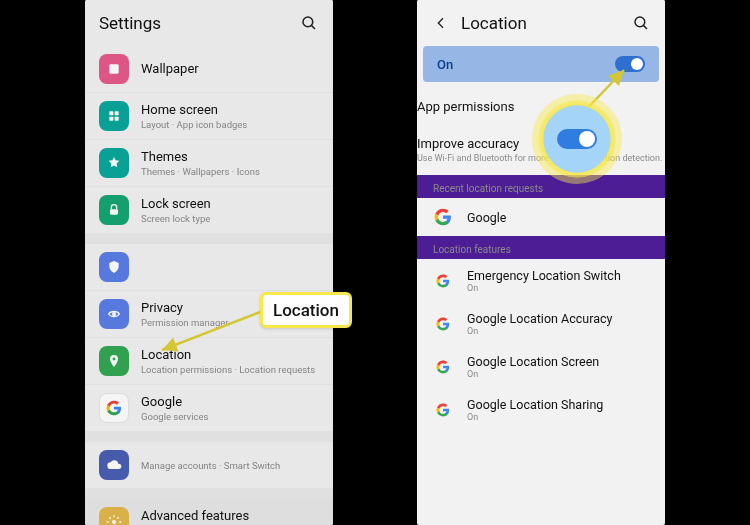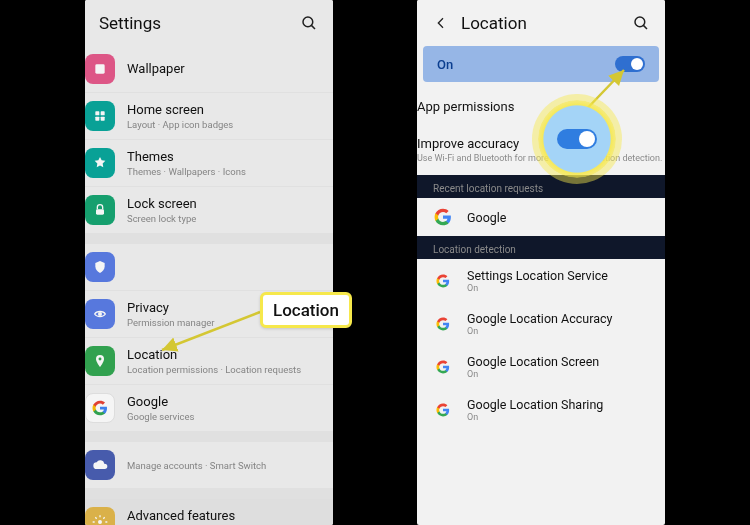--- a/index.html
+++ b/index.html
@@ -45,21 +45,21 @@
   }
   .search-ico {
     width: 20px; height: 20px;
     display: flex; align-items: center; justify-content: center;
   }
   
   .section-gap { height: 10px; background: #eaeaea; }
   .row {
     display: flex;
     align-items: center;
-    padding: 8px 0;
+    padding: 8px 14px;
     background: #f2f2f2;
     border-bottom: 1px solid rgba(0,0,0,0.03);
   }
   .row .ico {
     width: 30px; height: 30px;
     border-radius: 8px;
     display: flex;
     align-items: center;
     justify-content: center;
     margin-right: 12px;
@@ -110,21 +110,21 @@
   .simple-row {
     padding: 11px 0;
     background: #f2f2f2;
   }
   .simple-row .lbl { font-size: 13px; color: #111; }
   .simple-row .sub { font-size: 9px; color: #8a8a8a; margin-top: 2px; line-height: 1.25; }
   .section-hdr {
     font-size: 10px;
     color: #8a8a8a;
     padding: 8px 16px 4px 16px;
-    background: #0f172a;
+    background: #4c1d95;
   }
   .g-row {
     display: flex;
     align-items: center;
     padding: 9px 16px;
     background: #f2f2f2;
   }
   .g-row .gico {
     width: 20px; height: 20px;
     margin-right: 14px;
@@ -355,33 +355,33 @@
           <path fill="#34A853" d="M24 46c6.1 0 11.2-2 14.9-5.5l-7.3-5.6c-2 1.4-4.6 2.2-7.6 2.2-5.8 0-10.8-3.9-12.5-9.2H4v5.8C7.7 41 15.2 46 24 46z"></path>
           <path fill="#FBBC05" d="M11.5 27.9c-.5-1.4-.7-2.9-.7-4.4s.3-3 .7-4.4v-5.8H4C2.4 16.6 1.5 20.2 1.5 24s.9 7.4 2.5 10.7l7.5-5.8z"></path>
           <path fill="#EA4335" d="M24 10.8c3.3 0 6.3 1.1 8.6 3.3l6.4-6.4C35.2 4 30.1 2 24 2 15.2 2 7.7 7 4 14.3l7.5 5.8C13.2 14.7 18.2 10.8 24 10.8z"></path>
         </svg>
     </div>
     <div>
         <div class="lbl">Google</div>
       </div>
   </div>
 
-  <div class="section-hdr">Location detection</div>
+  <div class="section-hdr">Location features</div>
 
   <div class="g-row">
     <div class="gico">
         <svg viewBox="0 0 48 48" width="14" height="14">
           <path fill="#4285F4" d="M45 24.5c0-1.6-.1-3.1-.4-4.5H24v8.5h11.8c-.5 2.8-2.1 5.2-4.5 6.8v5.6h7.3C42.9 37 45 31.3 45 24.5z"></path>
           <path fill="#34A853" d="M24 46c6.1 0 11.2-2 14.9-5.5l-7.3-5.6c-2 1.4-4.6 2.2-7.6 2.2-5.8 0-10.8-3.9-12.5-9.2H4v5.8C7.7 41 15.2 46 24 46z"></path>
           <path fill="#FBBC05" d="M11.5 27.9c-.5-1.4-.7-2.9-.7-4.4s.3-3 .7-4.4v-5.8H4C2.4 16.6 1.5 20.2 1.5 24s.9 7.4 2.5 10.7l7.5-5.8z"></path>
           <path fill="#EA4335" d="M24 10.8c3.3 0 6.3 1.1 8.6 3.3l6.4-6.4C35.2 4 30.1 2 24 2 15.2 2 7.7 7 4 14.3l7.5 5.8C13.2 14.7 18.2 10.8 24 10.8z"></path>
         </svg>
       </div>
     <div>
-        <div class="lbl">Settings Location Service</div>
+        <div class="lbl">Emergency Location Switch</div>
         <div class="sub">On</div>
       </div>
   </div>
   <div class="g-row">
     <div class="gico">
         <svg viewBox="0 0 48 48" width="14" height="14">
           <path fill="#4285F4" d="M45 24.5c0-1.6-.1-3.1-.4-4.5H24v8.5h11.8c-.5 2.8-2.1 5.2-4.5 6.8v5.6h7.3C42.9 37 45 31.3 45 24.5z"></path>
           <path fill="#34A853" d="M24 46c6.1 0 11.2-2 14.9-5.5l-7.3-5.6c-2 1.4-4.6 2.2-7.6 2.2-5.8 0-10.8-3.9-12.5-9.2H4v5.8C7.7 41 15.2 46 24 46z"></path>
           <path fill="#FBBC05" d="M11.5 27.9c-.5-1.4-.7-2.9-.7-4.4s.3-3 .7-4.4v-5.8H4C2.4 16.6 1.5 20.2 1.5 24s.9 7.4 2.5 10.7l7.5-5.8z"></path>
           <path fill="#EA4335" d="M24 10.8c3.3 0 6.3 1.1 8.6 3.3l6.4-6.4C35.2 4 30.1 2 24 2 15.2 2 7.7 7 4 14.3l7.5 5.8C13.2 14.7 18.2 10.8 24 10.8z"></path>

